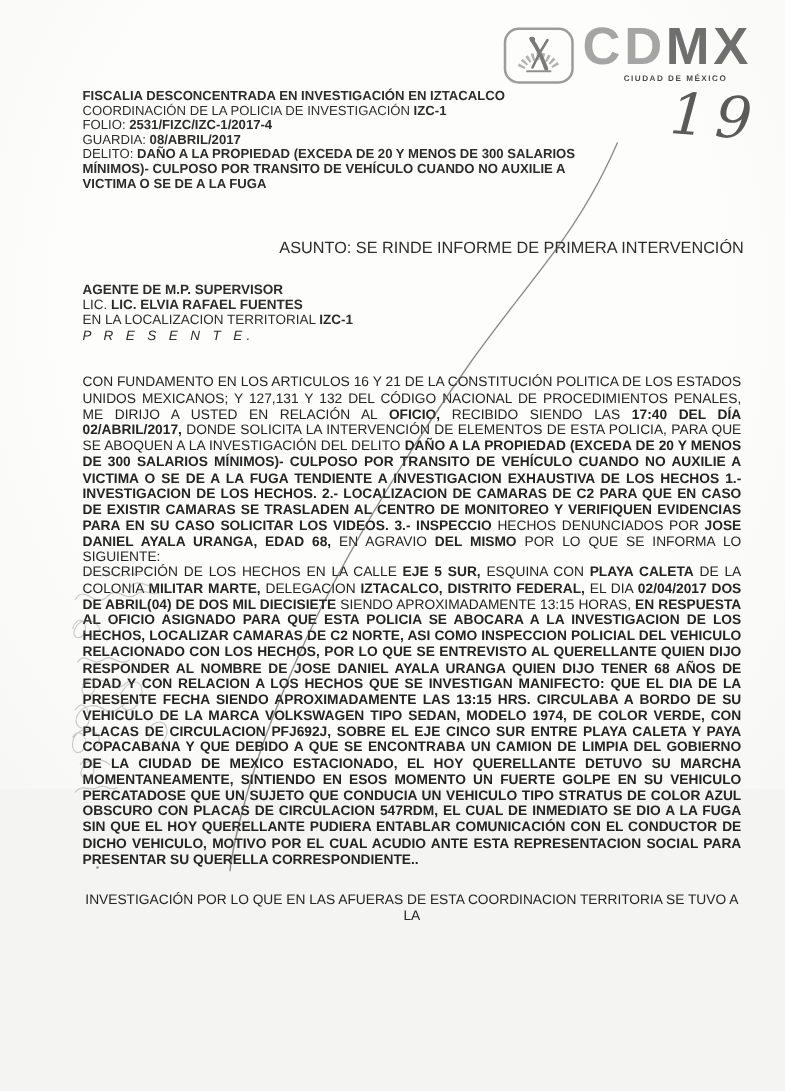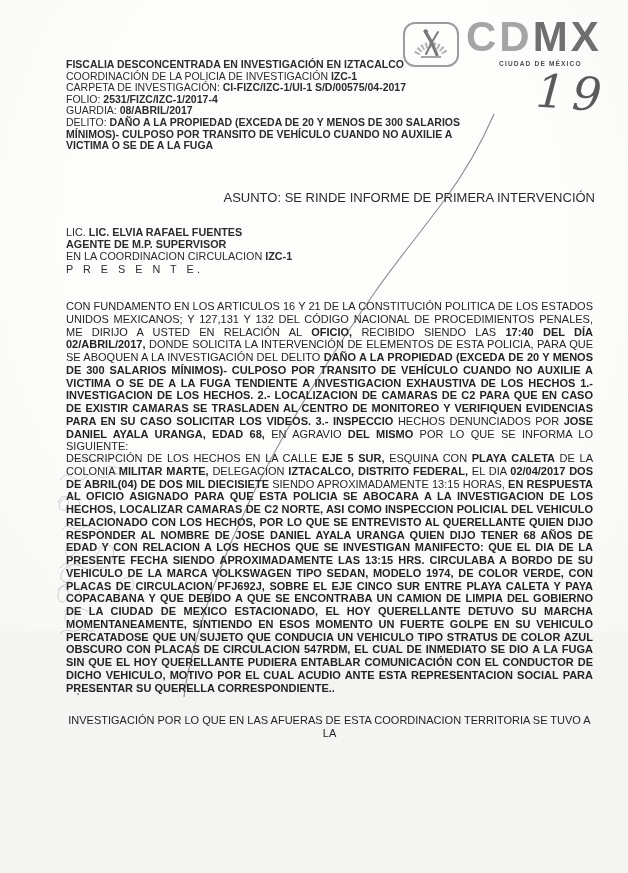--- a/index.html
+++ b/index.html
@@ -32,35 +32,35 @@
   }
   
   .hand19{
     position:absolute;left:536px;top:66px;
     font-family:"DejaVu Serif", serif;font-style:italic;font-weight:300;
     font-size:46px;color:#3f3f3f;letter-spacing:7px;transform:rotate(4deg);
     opacity:.85;
   }
   
   .letterhead{
-    position:absolute;left:66px;top:59px;width:424px;
+    position:absolute;left:66px;top:72px;width:424px;
     font-size:10.5px;line-height:11.6px;color:#2c2c2c;
   }
   .lh-line{min-height:11.6px;}
   
   .asunto{
     position:absolute;left:200px;top:190px;width:395px;text-align:right;
     font-size:13px;color:#2c2c2c;
   }
   
   .addressee{
     position:absolute;left:66px;top:226px;width:330px;
     font-size:10.8px;line-height:12.2px;color:#2c2c2c;
   }
-  .presente{letter-spacing:3.5px;}
+  .presente{letter-spacing:3.5px;font-style:italic;}
   
   .para{
     position:absolute;left:66px;width:527px;margin:0;
     font-size:11px;line-height:12.75px;text-align:justify;color:#242424;
   }
   .p1{top:300px;}
   .p2{top:452px;}
   .p3{top:714px;text-align:center;}
   .b{font-weight:bold;}
   
@@ -85,32 +85,31 @@
   </div>
 
   <div class="wordmark"><span class="cd">CD</span><span class="mx">MX</span></div>
   <div class="tagline">CIUDAD DE MÉXICO</div>
 
   <div class="hand19">19</div>
 
   <div class="letterhead">
     <div class="lh-line"><span class="b">FISCALIA DESCONCENTRADA EN INVESTIGACIÓN EN IZTACALCO</span></div>
     <div class="lh-line"><span>COORDINACIÓN DE LA POLICIA DE INVESTIGACIÓN  </span><span class="b">IZC-1</span></div>
-    <div class="lh-line"><span>CARPETA DE INVESTIGACIÓN: </span><span class="b">CI-FIZC/IZC-1/UI-1 S/D/00575/04-2017</span></div>
     <div class="lh-line"><span>FOLIO: </span><span class="b">2531/FIZC/IZC-1/2017-4</span></div>
     <div class="lh-line"><span>GUARDIA: </span><span class="b">08/ABRIL/2017</span></div>
     <div class="lh-line"><span>DELITO:  </span><span class="b">DAÑO A LA PROPIEDAD (EXCEDA DE 20 Y MENOS DE 300 SALARIOS MÍNIMOS)- CULPOSO POR TRANSITO DE VEHÍCULO CUANDO NO AUXILIE A VICTIMA O SE DE A LA FUGA</span></div>
   </div>
 
   <div class="asunto">ASUNTO: SE RINDE INFORME DE PRIMERA INTERVENCIÓN</div>
 
   <div class="addressee">
+    <div><span class="b">AGENTE DE M.P. SUPERVISOR</span></div>
     <div><span>LIC. </span><span class="b">LIC. ELVIA RAFAEL FUENTES</span></div>
-    <div><span class="b">AGENTE DE M.P. SUPERVISOR</span></div>
-    <div><span>EN LA COORDINACION CIRCULACION  </span><span class="b">IZC-1</span></div>
+    <div><span>EN LA LOCALIZACION TERRITORIAL  </span><span class="b">IZC-1</span></div>
     <div class="presente"><span>P R E S E N T E.</span></div>
   </div>
 
   <p class="para p1"><span>CON FUNDAMENTO EN LOS ARTICULOS 16 Y 21 DE LA CONSTITUCIÓN POLITICA DE LOS ESTADOS UNIDOS MEXICANOS; Y 127,131 Y 132 DEL CÓDIGO NACIONAL DE PROCEDIMIENTOS PENALES, ME DIRIJO A USTED EN RELACIÓN AL  </span><span class="b">OFICIO,</span><span>  RECIBIDO SIENDO LAS </span><span class="b">17:40 DEL DÍA 02/ABRIL/2017,</span><span> DONDE SOLICITA LA INTERVENCIÓN DE ELEMENTOS DE ESTA POLICIA, PARA QUE SE ABOQUEN A LA INVESTIGACIÓN DEL DELITO </span><span class="b">DAÑO A LA PROPIEDAD (EXCEDA DE 20 Y MENOS DE 300 SALARIOS MÍNIMOS)- CULPOSO POR TRANSITO DE VEHÍCULO CUANDO NO AUXILIE A VICTIMA O SE DE A LA FUGA TENDIENTE A INVESTIGACION EXHAUSTIVA DE LOS HECHOS  1.- INVESTIGACION DE LOS HECHOS. 2.- LOCALIZACION DE CAMARAS DE C2 PARA QUE EN CASO DE EXISTIR CAMARAS SE TRASLADEN AL CENTRO DE MONITOREO Y VERIFIQUEN EVIDENCIAS PARA EN SU CASO SOLICITAR LOS VIDEOS. 3.- INSPECCIO</span><span> HECHOS DENUNCIADOS POR </span><span class="b">JOSE DANIEL AYALA URANGA, EDAD 68,</span><span> EN AGRAVIO </span><span class="b">DEL MISMO</span><span> POR LO QUE SE INFORMA LO SIGUIENTE:</span></p>
   <p class="para p2"><span>DESCRIPCIÓN DE LOS HECHOS EN LA CALLE </span><span class="b">EJE 5 SUR,</span><span> ESQUINA CON </span><span class="b">PLAYA CALETA</span><span> DE LA COLONIA </span><span class="b">MILITAR MARTE,</span><span> DELEGACION </span><span class="b">IZTACALCO, DISTRITO FEDERAL,</span><span> EL DIA </span><span class="b">02/04/2017  DOS DE ABRIL(04) DE DOS MIL  DIECISIETE</span><span> SIENDO APROXIMADAMENTE 13:15 HORAS, </span><span class="b">EN RESPUESTA AL OFICIO ASIGNADO PARA QUE ESTA POLICIA SE ABOCARA A LA INVESTIGACION DE LOS HECHOS, LOCALIZAR CAMARAS DE C2 NORTE, ASI COMO INSPECCION POLICIAL DEL VEHICULO RELACIONADO CON LOS HECHOS, POR LO QUE SE ENTREVISTO AL QUERELLANTE QUIEN DIJO RESPONDER AL NOMBRE DE JOSE DANIEL AYALA URANGA QUIEN DIJO TENER 68 AÑOS DE EDAD Y CON RELACION A LOS HECHOS QUE SE INVESTIGAN MANIFECTO: QUE EL DIA DE LA PRESENTE FECHA SIENDO APROXIMADAMENTE LAS 13:15 HRS. CIRCULABA A BORDO DE SU VEHICULO DE LA MARCA VOLKSWAGEN TIPO SEDAN, MODELO 1974, DE COLOR VERDE, CON PLACAS DE CIRCULACION PFJ692J, SOBRE EL EJE CINCO SUR ENTRE PLAYA CALETA Y PAYA COPACABANA Y QUE DEBIDO A QUE SE ENCONTRABA UN CAMION DE LIMPIA DEL GOBIERNO DE LA CIUDAD DE MEXICO ESTACIONADO, EL HOY QUERELLANTE DETUVO SU MARCHA MOMENTANEAMENTE, SINTIENDO EN ESOS MOMENTO UN FUERTE GOLPE EN SU VEHICULO PERCATADOSE QUE UN SUJETO QUE CONDUCIA UN VEHICULO TIPO STRATUS DE COLOR AZUL OBSCURO CON PLACAS DE CIRCULACION 547RDM, EL CUAL DE INMEDIATO SE DIO A LA FUGA SIN QUE EL HOY QUERELLANTE PUDIERA ENTABLAR COMUNICACIÓN CON EL CONDUCTOR DE DICHO VEHICULO, MOTIVO POR EL CUAL ACUDIO ANTE ESTA REPRESENTACION SOCIAL PARA PRESENTAR SU QUERELLA CORRESPONDIENTE..</span></p>
   <p class="para p3"><span>INVESTIGACIÓN POR LO QUE EN LAS AFUERAS DE ESTA COORDINACION TERRITORIA SE TUVO A LA</span></p>
 
   <svg class="ink" viewBox="0 0 628 873" aria-hidden="true">
 
     <path d="M494,114 C482,142 463,175 443,202 C420,233 396,262 375,292 C356,319 336,349 318,378 C297,412 276,448 258,484 C243,514 229,546 217,577 C207,603 198,632 192,656 C188,672 185,686 184,697" fill="none" stroke="#4e4e4e" stroke-width="1.1" opacity="0.65"></path>

